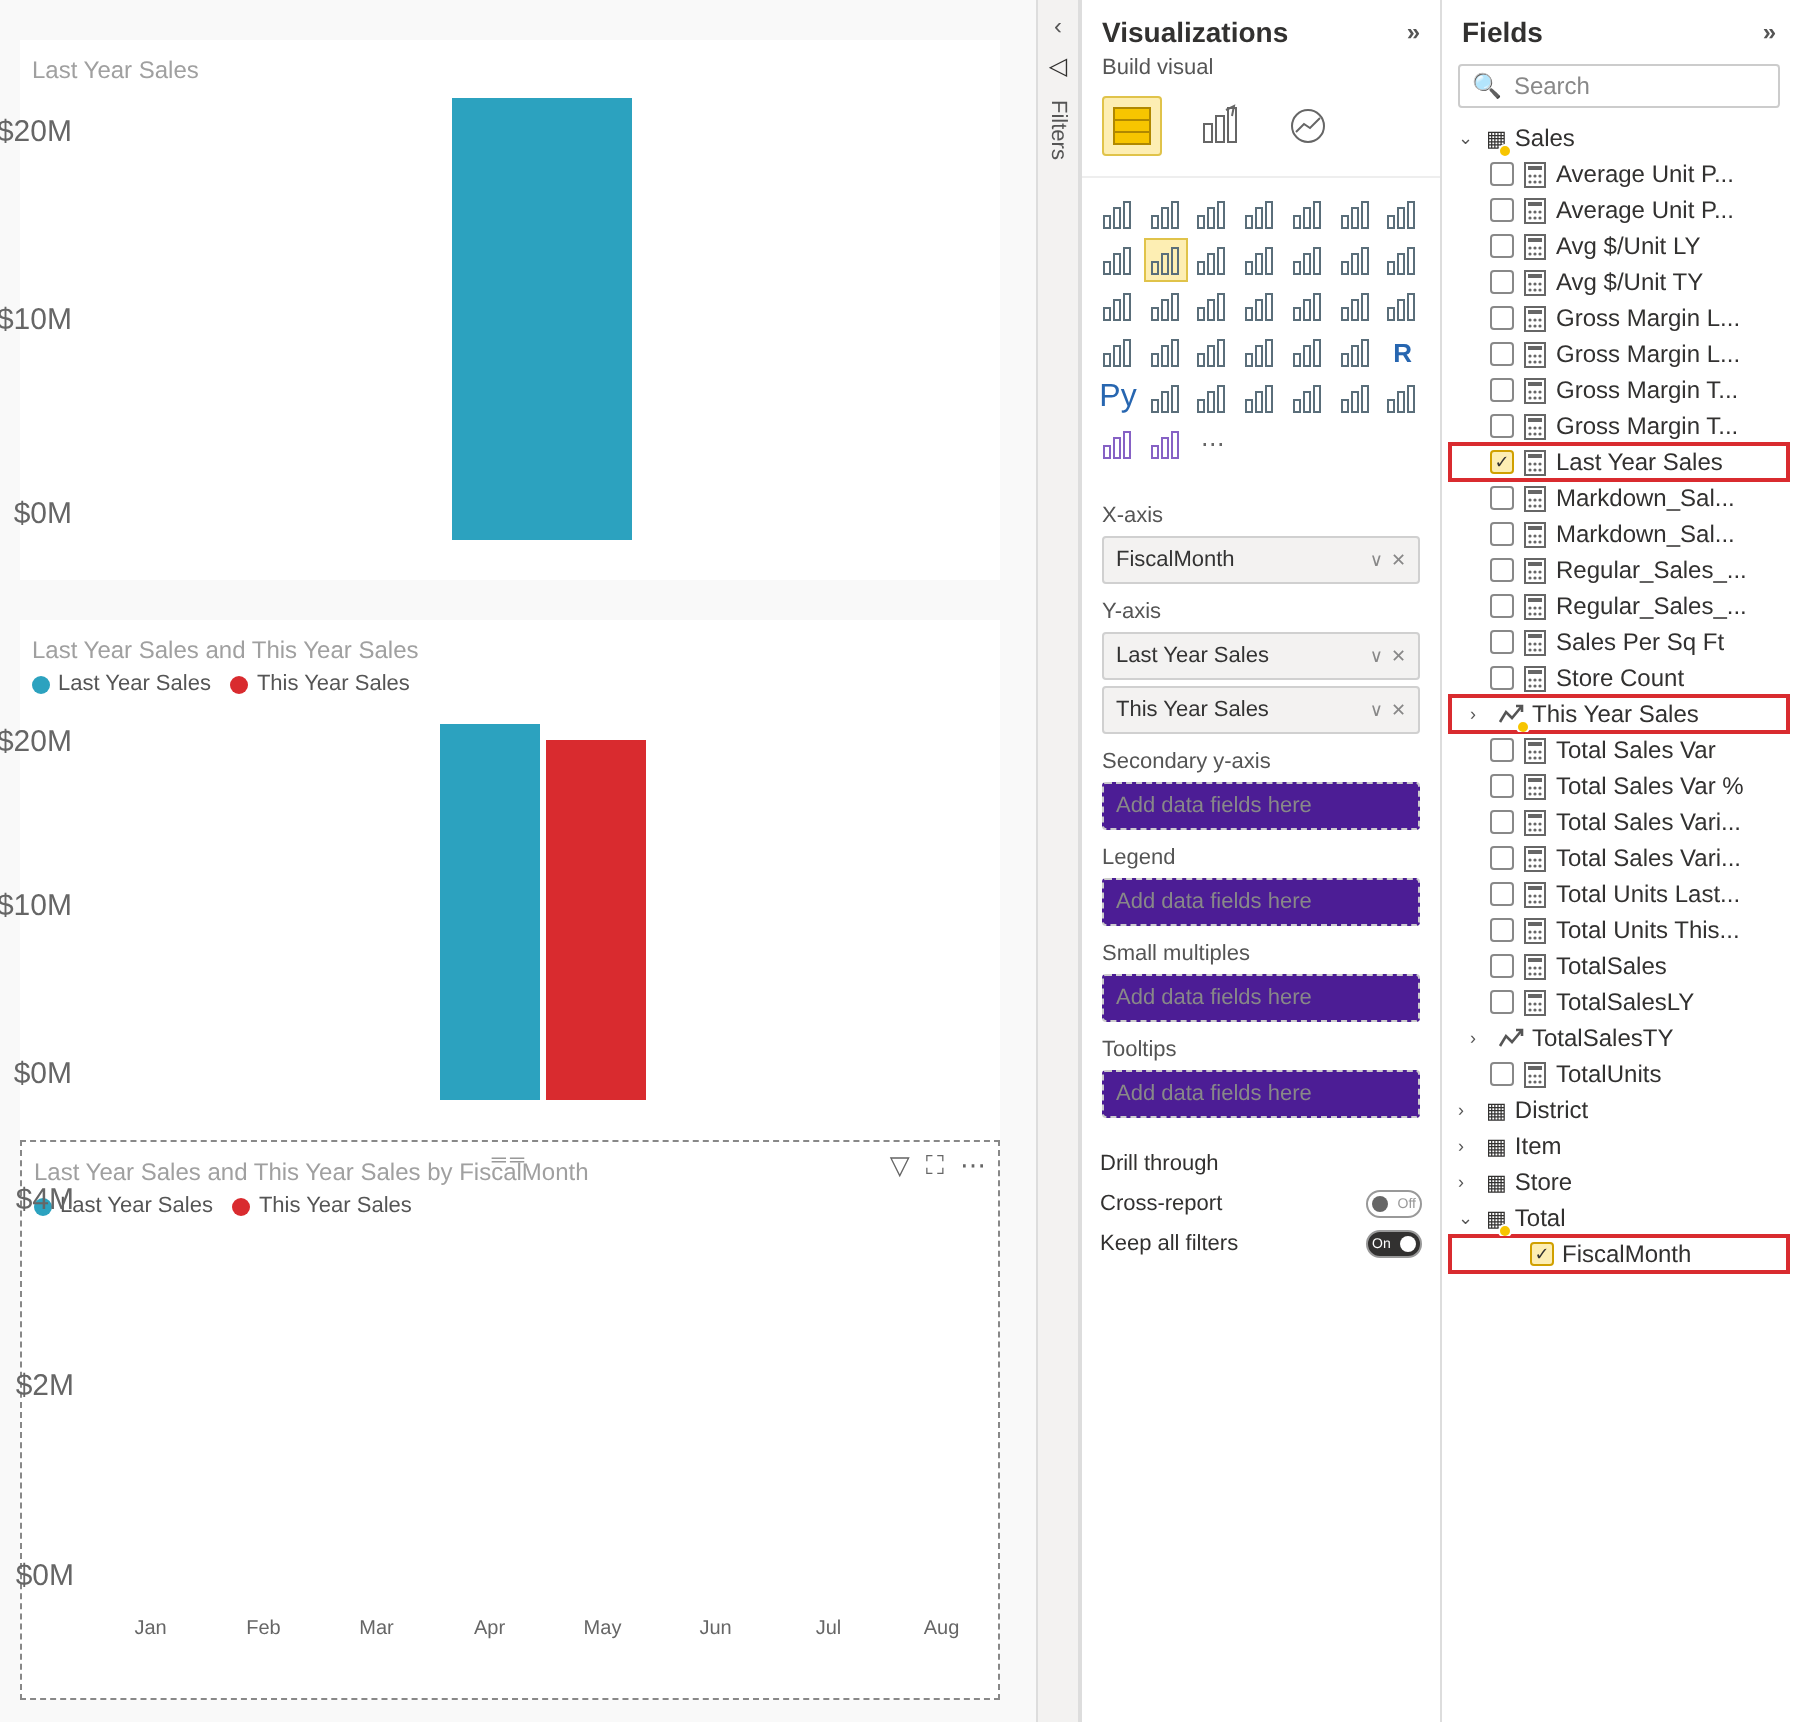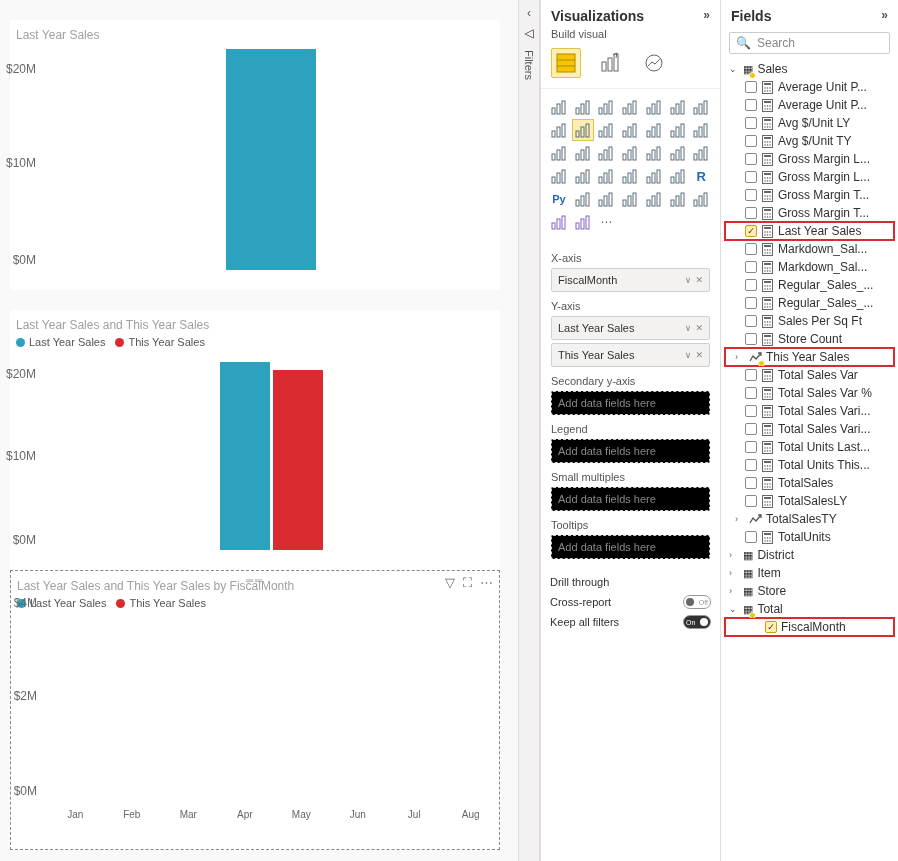--- a/index.html
+++ b/index.html
@@ -5,50 +5,50 @@
 * { box-sizing: border-box; margin: 0; padding: 0; font-family: 'Segoe UI', Arial, sans-serif; }
 body { width: 898px; height: 861px; background: #fff; display: flex; font-size: 12px; color: #323130; overflow: hidden; }
 .canvas { flex: 1; position: relative; background: #f9f9f9; }
 .chart-card { position: absolute; background: #fff; }
 .chart-title { font-size: 12px; color: #a0a0a0; padding: 8px 6px 2px; font-weight: 400; }
 .legend { padding: 2px 6px 6px; display: flex; gap: 10px; font-size: 11px; color: #555; }
 .legend-item { display: flex; align-items: center; gap: 4px; }
 .legend-dot { width: 9px; height: 9px; border-radius: 50%; }
 .chart-body { position: relative; padding: 0 4px 4px 36px; }
 .yaxis { position: absolute; left: 0; top: 0; bottom: 0; width: 34px; }
-.ytick { position: absolute; right: 8px; font-size: 12px; color: #666; transform: translateY(-50%); }
+.ytick { position: absolute; right: 8px; font-size: 15px; color: #666; transform: translateY(-50%); }
 .plot { position: relative; height: 100%; display: flex; align-items: flex-end; gap: 6px; }
 .group { flex: 1; display: flex; align-items: flex-end; justify-content: center; gap: 2px; position: relative; }
 .bar { width: 24px; }
 .bar.wide { width: 90px; }
 .xaxis { display: flex; padding-left: 36px; }
 .xlabel { flex: 1; text-align: center; font-size: 10px; color: #666; padding-top: 4px; }
 .selected-card { border: 1px dashed #888; }
 .card-toolbar { position: absolute; top: 4px; right: 6px; display: flex; gap: 8px; color: #666; }
 .card-toolbar span { font-size: 13px; cursor: pointer; }
 .drag-handle { position: absolute; top: 4px; left: 50%; transform: translateX(-50%); color: #999; font-size: 10px; letter-spacing: 2px; }
 
 .filters-tab { width: 22px; background: #f3f2f1; border-left: 1px solid #ddd; border-right: 1px solid #ddd; display: flex; flex-direction: column; align-items: center; padding-top: 6px; gap: 6px; }
 .filters-label { writing-mode: vertical-rl; font-size: 11px; color: #555; margin-top: 4px; }
 
 .panel { border-left: 1px solid #ddd; display: flex; flex-direction: column; overflow: hidden; }
 .panel.viz { width: 180px; }
 .panel.fields { width: 178px; }
-.panel-header { display: flex; align-items: flex-start; justify-content: space-between; padding: 8px 10px 4px; font-size: 14px; font-weight: 600; }
+.panel-header { display: flex; align-items: center; justify-content: space-between; padding: 8px 10px 4px; font-size: 14px; font-weight: 600; }
 .chev { font-size: 12px; color: #555; cursor: pointer; }
 .subhead { font-size: 11px; color: #555; padding: 0 10px 4px; }
 .viz-tabs { display: flex; gap: 14px; padding: 4px 10px 10px; border-bottom: 1px solid #eee; }
 .viz-tab { width: 30px; height: 30px; border: 1px solid transparent; display: flex; align-items: center; justify-content: center; border-radius: 2px; cursor: pointer; }
 .viz-tab.active { background: #fdeeb3; border-color: #e0c34a; }
 .viz-grid { display: grid; grid-template-columns: repeat(7, 1fr); gap: 3px; padding: 8px 8px; }
 .viz-icon { width: 20px; height: 20px; display: flex; align-items: center; justify-content: center; cursor: pointer; }
 .viz-icon.sel { background: #fdeeb3; outline: 1px solid #e0c34a; }
 .well-section { padding: 4px 10px 8px; }
 .well-label { font-size: 11px; color: #555; margin: 8px 0 4px; }
-.well { border: 1px dashed #ccc; background: #000000; font-size: 11px; padding: 5px 6px; color: #888; border-radius: 2px; display: flex; align-items: center; justify-content: space-between; margin-bottom: 3px; }
+.well { border: 1px dashed #ccc; background: #4c1d95; font-size: 11px; padding: 5px 6px; color: #888; border-radius: 2px; display: flex; align-items: center; justify-content: space-between; margin-bottom: 3px; }
 .well.filled { border: 1px solid #d0d0d0; background: #f3f2f1; color: #333; }
 .well .actions { display: flex; gap: 4px; color: #888; font-size: 9px; }
 .drill { padding: 6px 9px; font-size: 11px; }
 .drill-row { display: flex; justify-content: space-between; align-items: center; padding: 3px 0; }
 .toggle { width: 28px; height: 14px; border-radius: 7px; border: 1px solid #999; position: relative; font-size: 7px; display: flex; align-items: center; padding: 0 2px; }
 .toggle .knob { width: 8px; height: 8px; background: #666; border-radius: 50%; position: absolute; }
 .toggle.off { justify-content: flex-end; color: #999; }
 .toggle.off .knob { left: 2px; }
 .toggle.on { background: #323130; color: #fff; justify-content: flex-start; }
 .toggle.on .knob { right: 2px; background: #fff; }
@@ -407,21 +407,21 @@
         <svg width="18" height="18">
           <rect x="2" y="10" width="3" height="6" fill="none" stroke="#5a6e7a"></rect>
           <rect x="7" y="6" width="3" height="10" fill="none" stroke="#5a6e7a"></rect>
           <rect x="12" y="3" width="3" height="13" fill="none" stroke="#5a6e7a"></rect>
         </svg>
       </div>
       <div class="viz-icon">
         <span style="color:#2766b0;font-weight:700;font-size:13px">R</span>
       </div>
       <div class="viz-icon">
-        <span style="color:#2766b0;font-weight:700;font-size:11px">Py</span>
+        <span style="color:#2766b0;font-weight:400;font-size:16px">Py</span>
       </div>
       <div class="viz-icon">
         <svg width="18" height="18">
           <rect x="2" y="10" width="3" height="6" fill="none" stroke="#5a6e7a"></rect>
           <rect x="7" y="6" width="3" height="10" fill="none" stroke="#5a6e7a"></rect>
           <rect x="12" y="3" width="3" height="13" fill="none" stroke="#5a6e7a"></rect>
         </svg>
       </div>
       <div class="viz-icon">
         <svg width="18" height="18">

